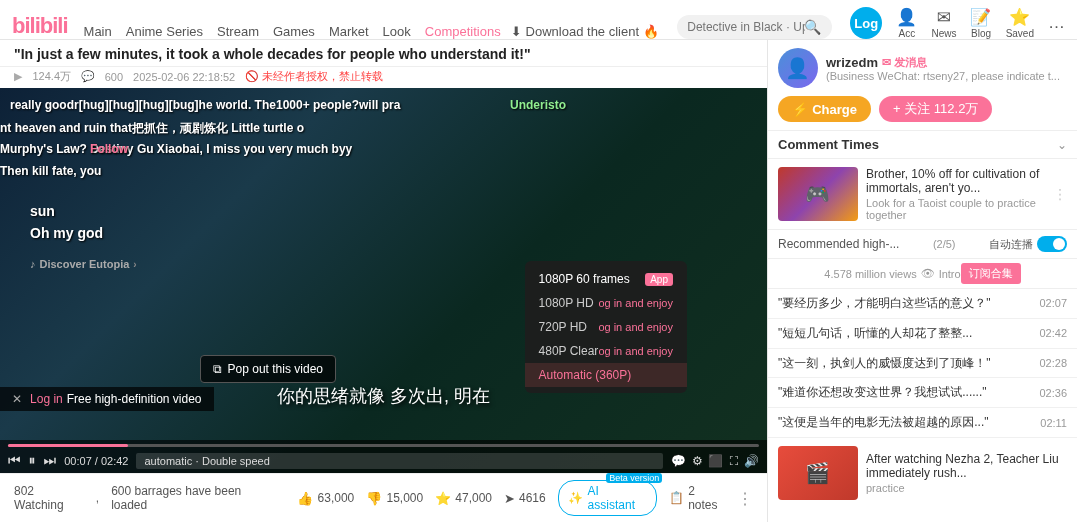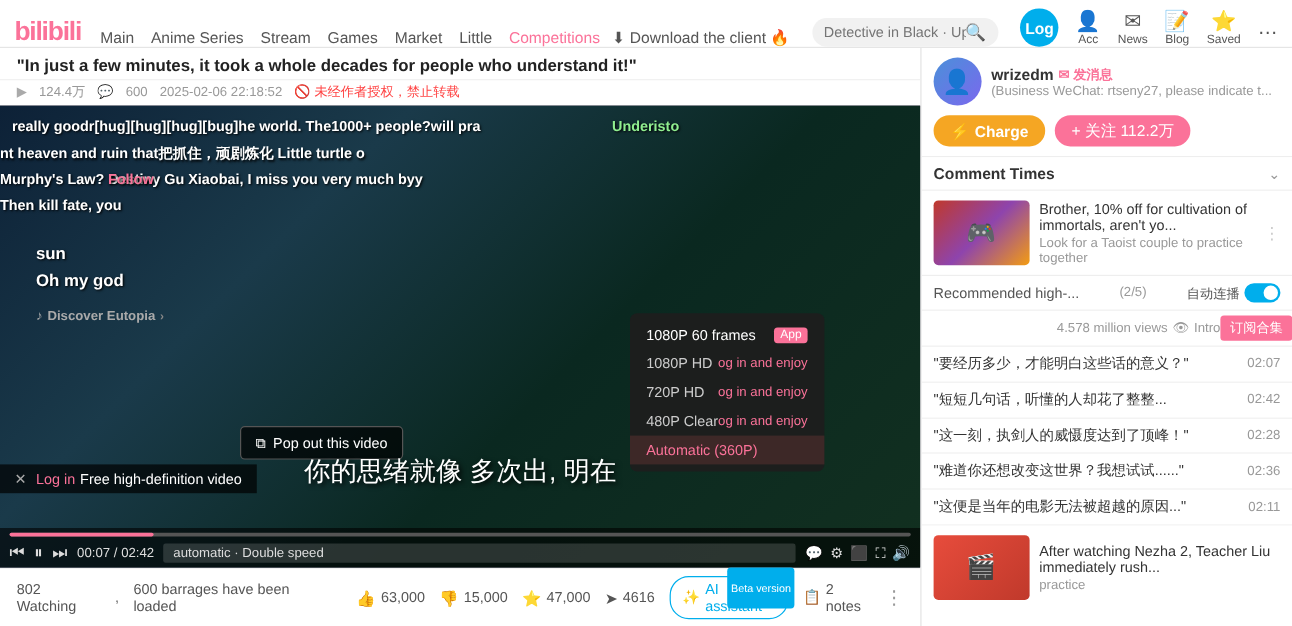--- a/index.html
+++ b/index.html
@@ -47,41 +47,41 @@
 
     
     .popout-btn { position: absolute; left: 200px; bottom: 90px; background: rgba(0,0,0,0.7); color: #fff; border: 1px solid #555; border-radius: 4px; padding: 6px 12px; font-size: 12px; display: flex; align-items: center; gap: 6px; cursor: pointer; }
 
     
     .login-overlay-bar { position: absolute; bottom: 62px; left: 0; background: rgba(0,0,0,0.7); color: #fff; font-size: 12px; padding: 5px 12px; display: flex; align-items: center; gap: 4px; }
     .login-link { color: #fb7299; cursor: pointer; }
     .close-x { color: #aaa; cursor: pointer; margin-right: 4px; }
 
     
-    .subtitle-text { position: absolute; bottom: 65px; left: 0; right: 0; text-align: center; font-size: 22px; color: #fff; text-shadow: 2px 2px 4px #000; }
+    .subtitle-text { position: absolute; bottom: 65px; left: 0; right: 0; text-align: center; font-size: 18px; color: #fff; text-shadow: 2px 2px 4px #000; }
 
     
     .player-controls { position: absolute; bottom: 0; left: 0; right: 0; background: rgba(0,0,0,0.6); padding: 4px 8px; }
     .progress-bar { height: 3px; background: #555; border-radius: 2px; margin-bottom: 5px; cursor: pointer; }
     .progress-fill { height: 100%; width: 16%; background: #fb7299; border-radius: 2px; }
     .controls-row { display: flex; align-items: center; gap: 8px; }
     .ctrl-btn { color: #ddd; font-size: 14px; cursor: pointer; background: none; border: none; }
     .time-display { color: #ddd; font-size: 11px; }
     .barrage-input-area { flex: 1; background: rgba(255,255,255,0.15); border-radius: 2px; padding: 2px 8px; color: #ddd; font-size: 11px; }
     .ctrl-right { display: flex; align-items: center; gap: 6px; margin-left: auto; }
     .ctrl-right .ctrl-btn { font-size: 12px; }
 
     
     .video-bottom-bar { background: #fff; padding: 6px 14px; display: flex; align-items: center; gap: 12px; border-top: 1px solid #eee; font-size: 12px; color: #666; }
     .watch-count { color: #555; }
     .barrage-count { color: #555; }
     .action-btn { display: flex; align-items: center; gap: 4px; background: none; border: none; cursor: pointer; color: #555; font-size: 13px; }
     .action-btn .num { font-size: 12px; }
     .ai-assistant-btn { display: flex; align-items: center; gap: 4px; border: 1px solid #00aeec; color: #00aeec; border-radius: 16px; padding: 3px 10px; font-size: 12px; cursor: pointer; background: #fff; position: relative; }
-    .ai-beta { position: absolute; top: -8px; right: -6px; background: #00aeec; color: #fff; font-size: 9px; padding: 12px 3px; border-radius: 3px; text-align: center; }
+    .ai-beta { position: absolute; top: -8px; right: -6px; background: #00aeec; color: #fff; font-size: 9px; padding: 0 3px; border-radius: 3px; text-align: center; }
     .notes-btn { display: flex; align-items: center; gap: 4px; color: #555; font-size: 12px; cursor: pointer; }
     .more-btn { color: #999; cursor: pointer; font-size: 16px; margin-left: auto; }
 
     
     .sidebar { width: 310px; background: #f9f9f9; border-left: 1px solid #e5e5e5; display: flex; flex-direction: column; overflow: hidden; }
     .sidebar-top { background: #fff; padding: 8px 10px; border-bottom: 1px solid #eee; }
     .user-row { display: flex; align-items: center; gap: 8px; }
     .user-avatar { width: 40px; height: 40px; border-radius: 50%; background: linear-gradient(135deg, #4a90d9, #7b68ee); display: flex; align-items: center; justify-content: center; color: #fff; font-size: 18px; position: relative; overflow: hidden; }
     .user-info { flex: 1; }
     .user-name { font-size: 13px; font-weight: bold; color: #333; display: flex; align-items: center; gap: 4px; }
@@ -125,21 +125,21 @@
 <body>
 
 <div class="header">
   <span class="logo">bilibili</span>
   <div class="nav-main">
     <span>Main</span>
     <span>Anime Series</span>
     <span>Stream</span>
     <span>Games</span>
     <span>Market</span>
-    <span>Little</span>
+    <span>Look</span>
     <span class="nav-competitions">Competitions</span>
   </div>
   <div class="nav-download">
     <span>⬇</span>
     <span>Download the client</span>
     <span class="fire-icon">🔥</span>
   </div>
   <div class="search-bar">
     <input type="text" placeholder="Detective in Black · Update" style="">
     <span class="search-icon">🔍</span>
@@ -342,21 +342,21 @@
     <div class="recommended-header">
       <span class="rec-title">Recommended high-...</span>
       <span class="rec-page">(2/5)</span>
       <div class="rec-auto">
         <span>自动连播</span>
         <div class="toggle-switch">
           <div class="toggle-knob"></div>
         </div>
       </div>
     </div>
-    <div style="background:#fff;padding:4px 0;display:flex;align-items:center;justify-content:flex-end;border-bottom:1px solid #eee;">
+    <div style="background:#fff;padding:4px 0;display:flex;align-items:center;justify-content:center;border-bottom:1px solid #eee;">
       <div class="views-count">
         <span>4.578 million views</span>
         <span>👁</span>
         <span>Intro</span>
       </div>
       <button class="subscribe-btn">订阅合集</button>
     </div>
 
     <div class="rec-list">
       <div class="rec-item">

